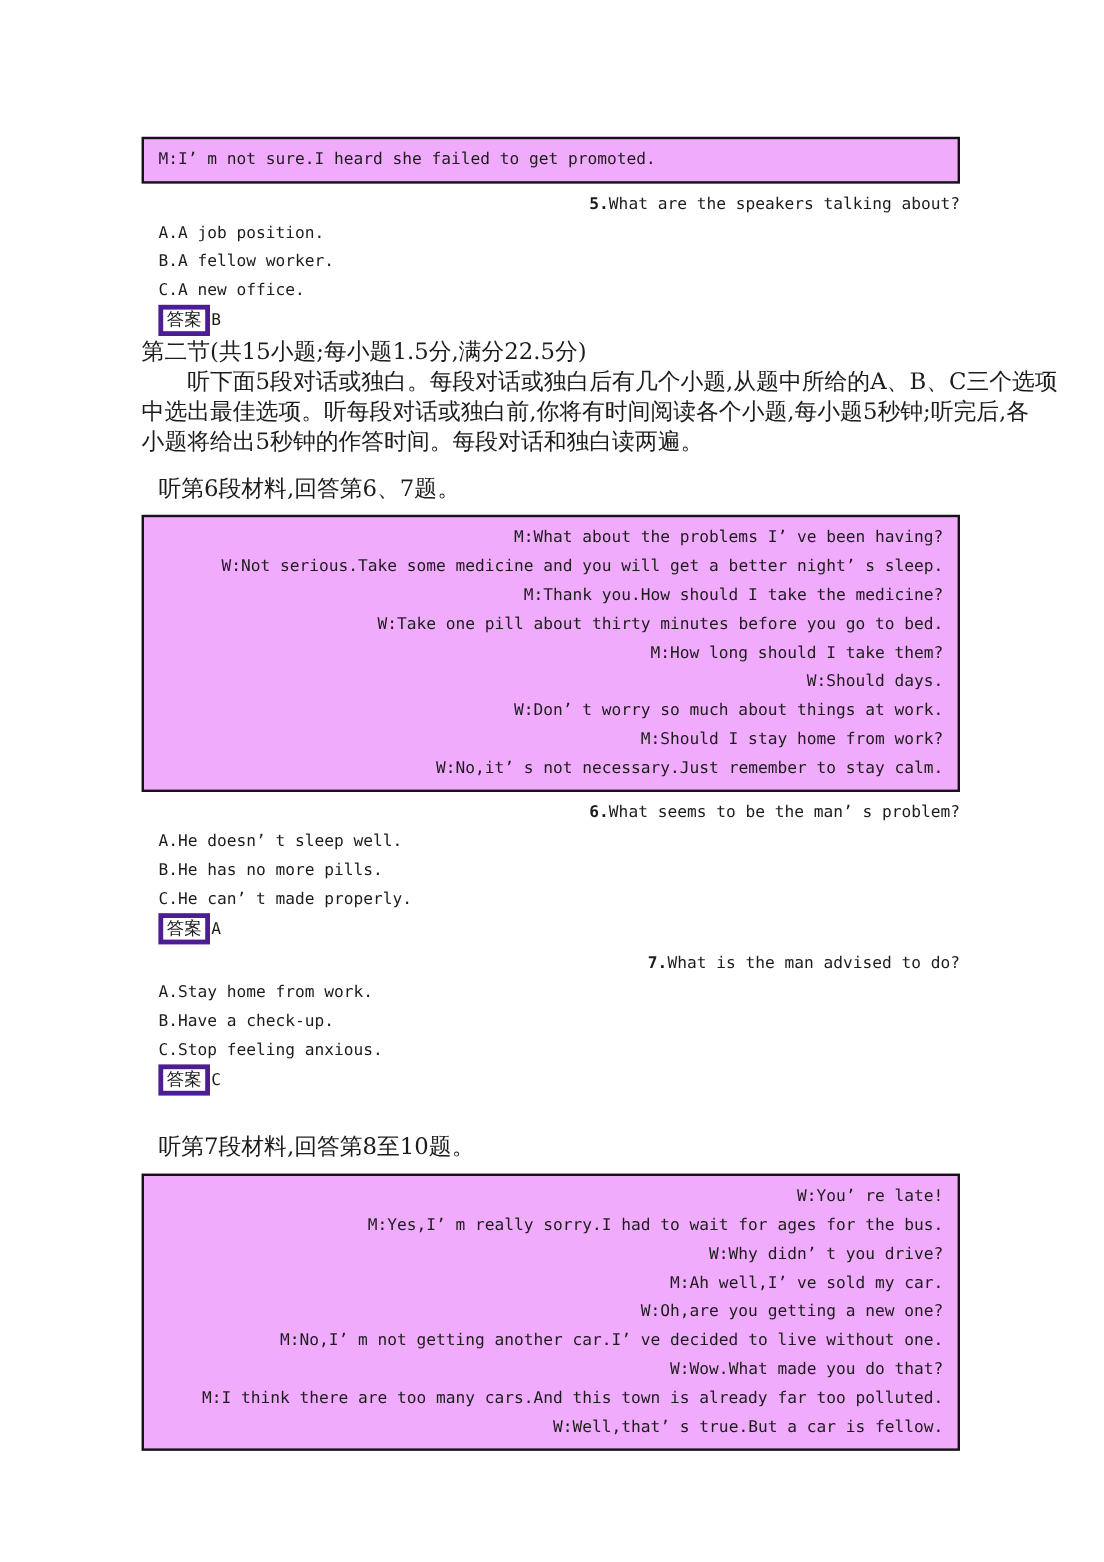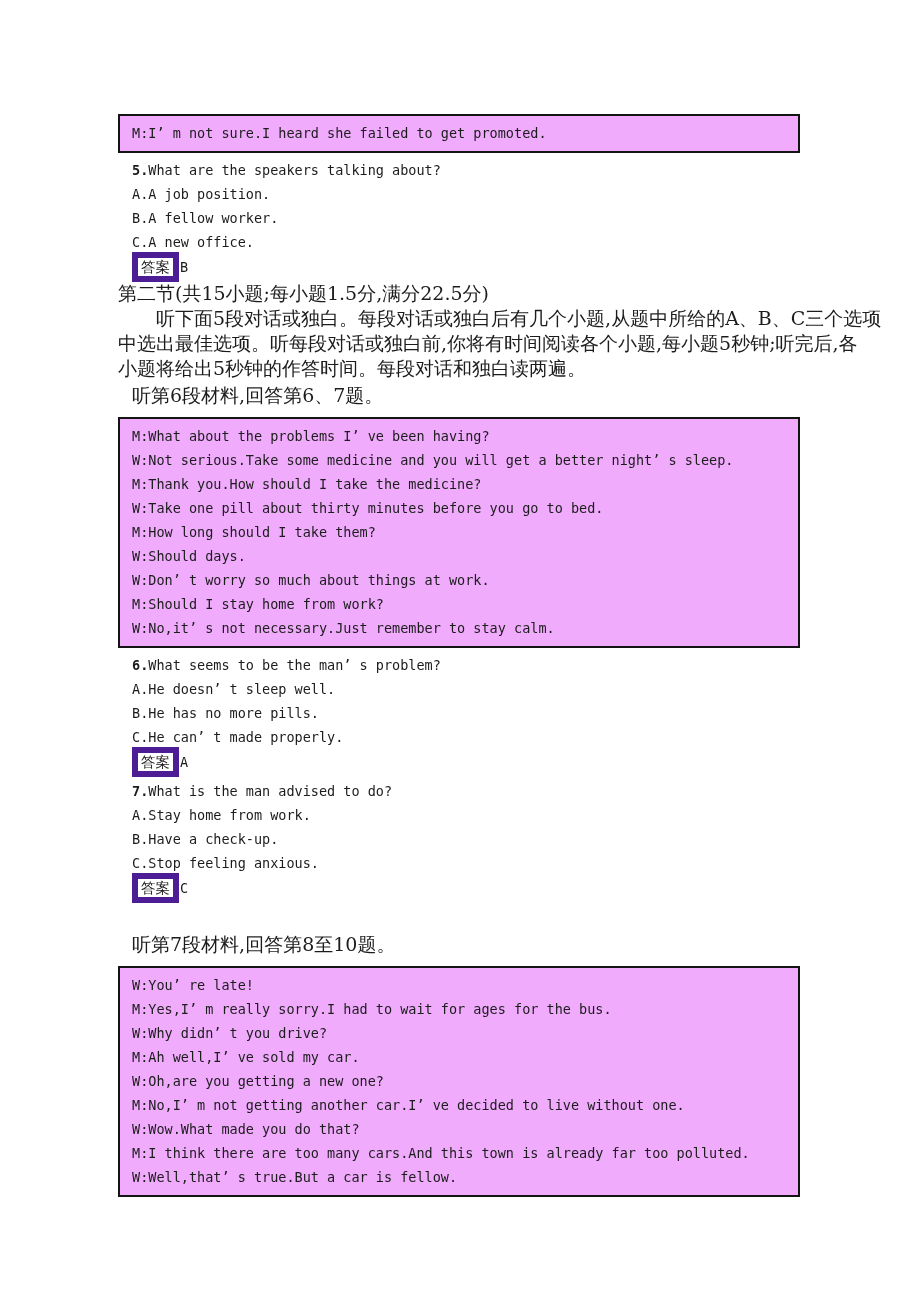--- a/index.html
+++ b/index.html
@@ -9,37 +9,37 @@
     position:relative;overflow:hidden;
   }
   .page{position:absolute;left:118px;top:114px;width:682px;}
   .dialog-box{
     border:2px solid #141414;background:#f0abfc;
     padding:5px 12px 6px 12px;box-sizing:border-box;width:682px;
   }
   .mono{font-family:"DejaVu Sans Mono","Liberation Mono",monospace;font-size:13.5px;line-height:24px;white-space:pre;}
   .dline{font-family:"DejaVu Sans Mono","Liberation Mono",monospace;font-size:13.5px;line-height:24px;white-space:pre;}
   .q-block{margin-left:14px;margin-top:5px;}
-  .q-line{height:24px;}
+  .q-line{height:24px;text-align:right;}
   .q-num{font-weight:bold;}
   .opt{height:24px;}
   .answer-row{height:25px;display:flex;align-items:center;}
   .answer-box{
-    display:inline-block;border:6px solid #4c1d95;padding:0 3px;
+    display:inline-block;border:4px solid #4c1d95;padding:0 3px;
     font-family:"DejaVu Serif","Liberation Serif",serif;
     font-size:14.5px;line-height:18px;
   }
   .answer-letter{font-family:"DejaVu Sans Mono","Liberation Mono",monospace;font-size:13.5px;margin-left:1px;}
   .cn{font-family:"DejaVu Serif","Liberation Serif",serif;font-size:19px;line-height:25px;}
   .cn-line{height:25px;white-space:pre;}
   .indent1{padding-left:14px;}
   .heading{margin-top:2px;}
-  .intro{margin-top:2px;margin-bottom:9px;}
+  .intro{margin-top:14px;margin-bottom:9px;}
   .intro7{margin-top:32px;margin-bottom:9px;}
-  .box-gap{margin-top:4px;}
+  .box-gap{margin-top:4px;text-align:right;}
 </style>
 </head>
 <body>
 
 <div class="page">
 
   <div class="dialog-box">
     <div class="dline">M:I’ m not sure.I heard she failed to get promoted.</div>
   </div>
 

